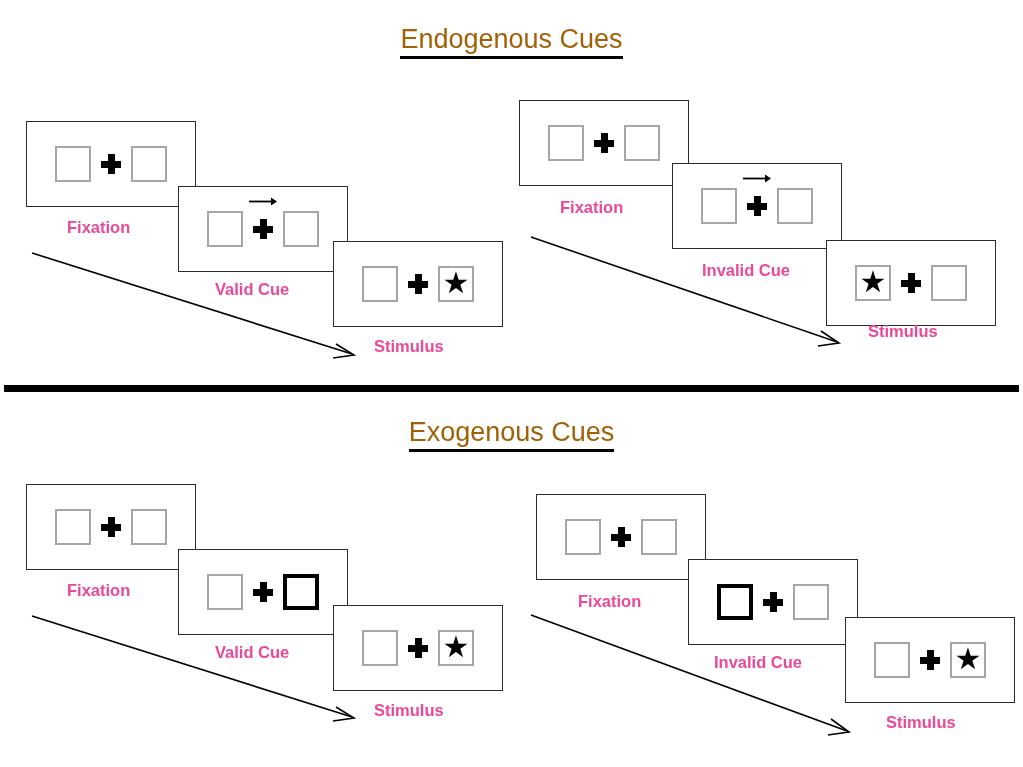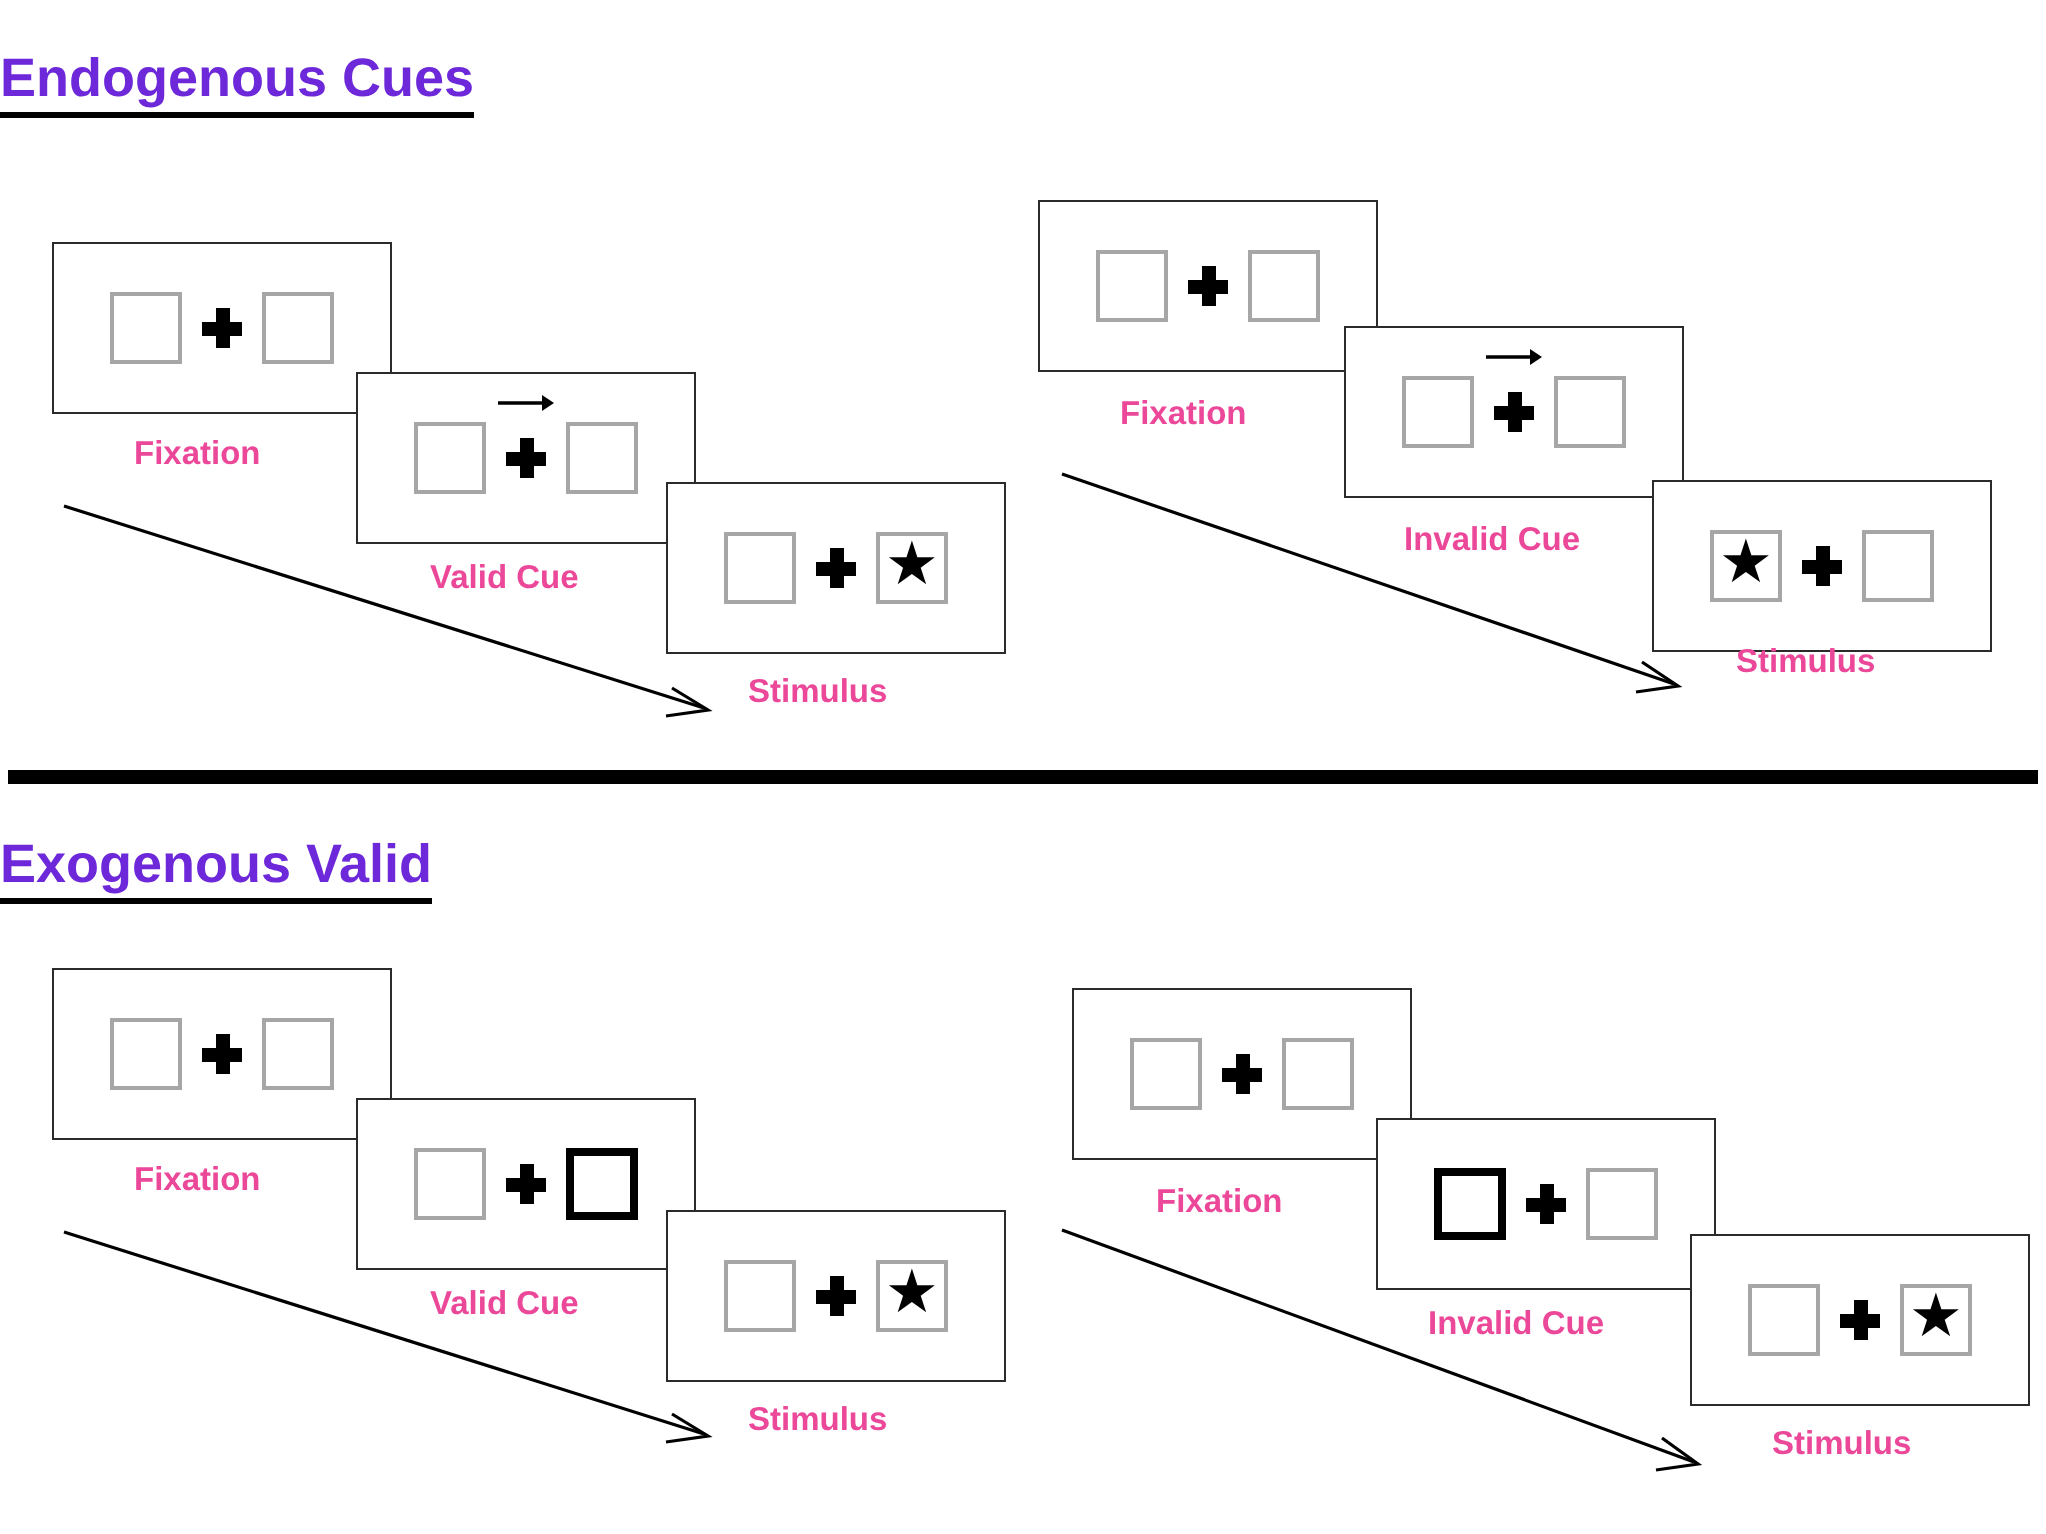--- a/index.html
+++ b/index.html
@@ -12,23 +12,24 @@
     height: 767px;
     position: relative;
     overflow: hidden;
     font-family: "Liberation Sans", sans-serif;
   }
 
   
   .section-title {
     position: absolute;
     width: 100%;
+    text-align: center;
     font-size: 27px;
-    font-weight: bold;
-    color: #6d28d9;
+    font-weight: normal;
+    color: #a16207;
     letter-spacing: 0px;
   }
   .section-title span {
     border-bottom: 3px solid #000;
     padding-bottom: 2px;
   }
 
   
   .divider {
     position: absolute;
@@ -229,21 +230,21 @@
 <div class="stage-label" style="left:868px; top:322px;">Stimulus</div>
 
 <svg class="timeline" style="left:525px; top:225px; width:320px; height:130px;" viewBox="0 0 320 130">
   <line x1="6" y1="12" x2="312" y2="117" stroke="#000" stroke-width="1.6"></line>
   <polyline points="296,106 314,118 293,121" fill="none" stroke="#000" stroke-width="1.6"></polyline>
 </svg>
 
 <div class="divider" style="top:385px;"></div>
 
 <div class="section-title" style="top:417px;">
-  <span>Exogenous Valid</span>
+  <span>Exogenous Cues</span>
 </div>
 
 <div class="frame" style="left:26px; top:484px; width:170px; height:86px;">
   <div class="frame-inner">
     <div class="sq"></div>
     <div class="plus-wrap">
       <div class="plus"></div>
     </div>
     <div class="sq"></div>
   </div>

